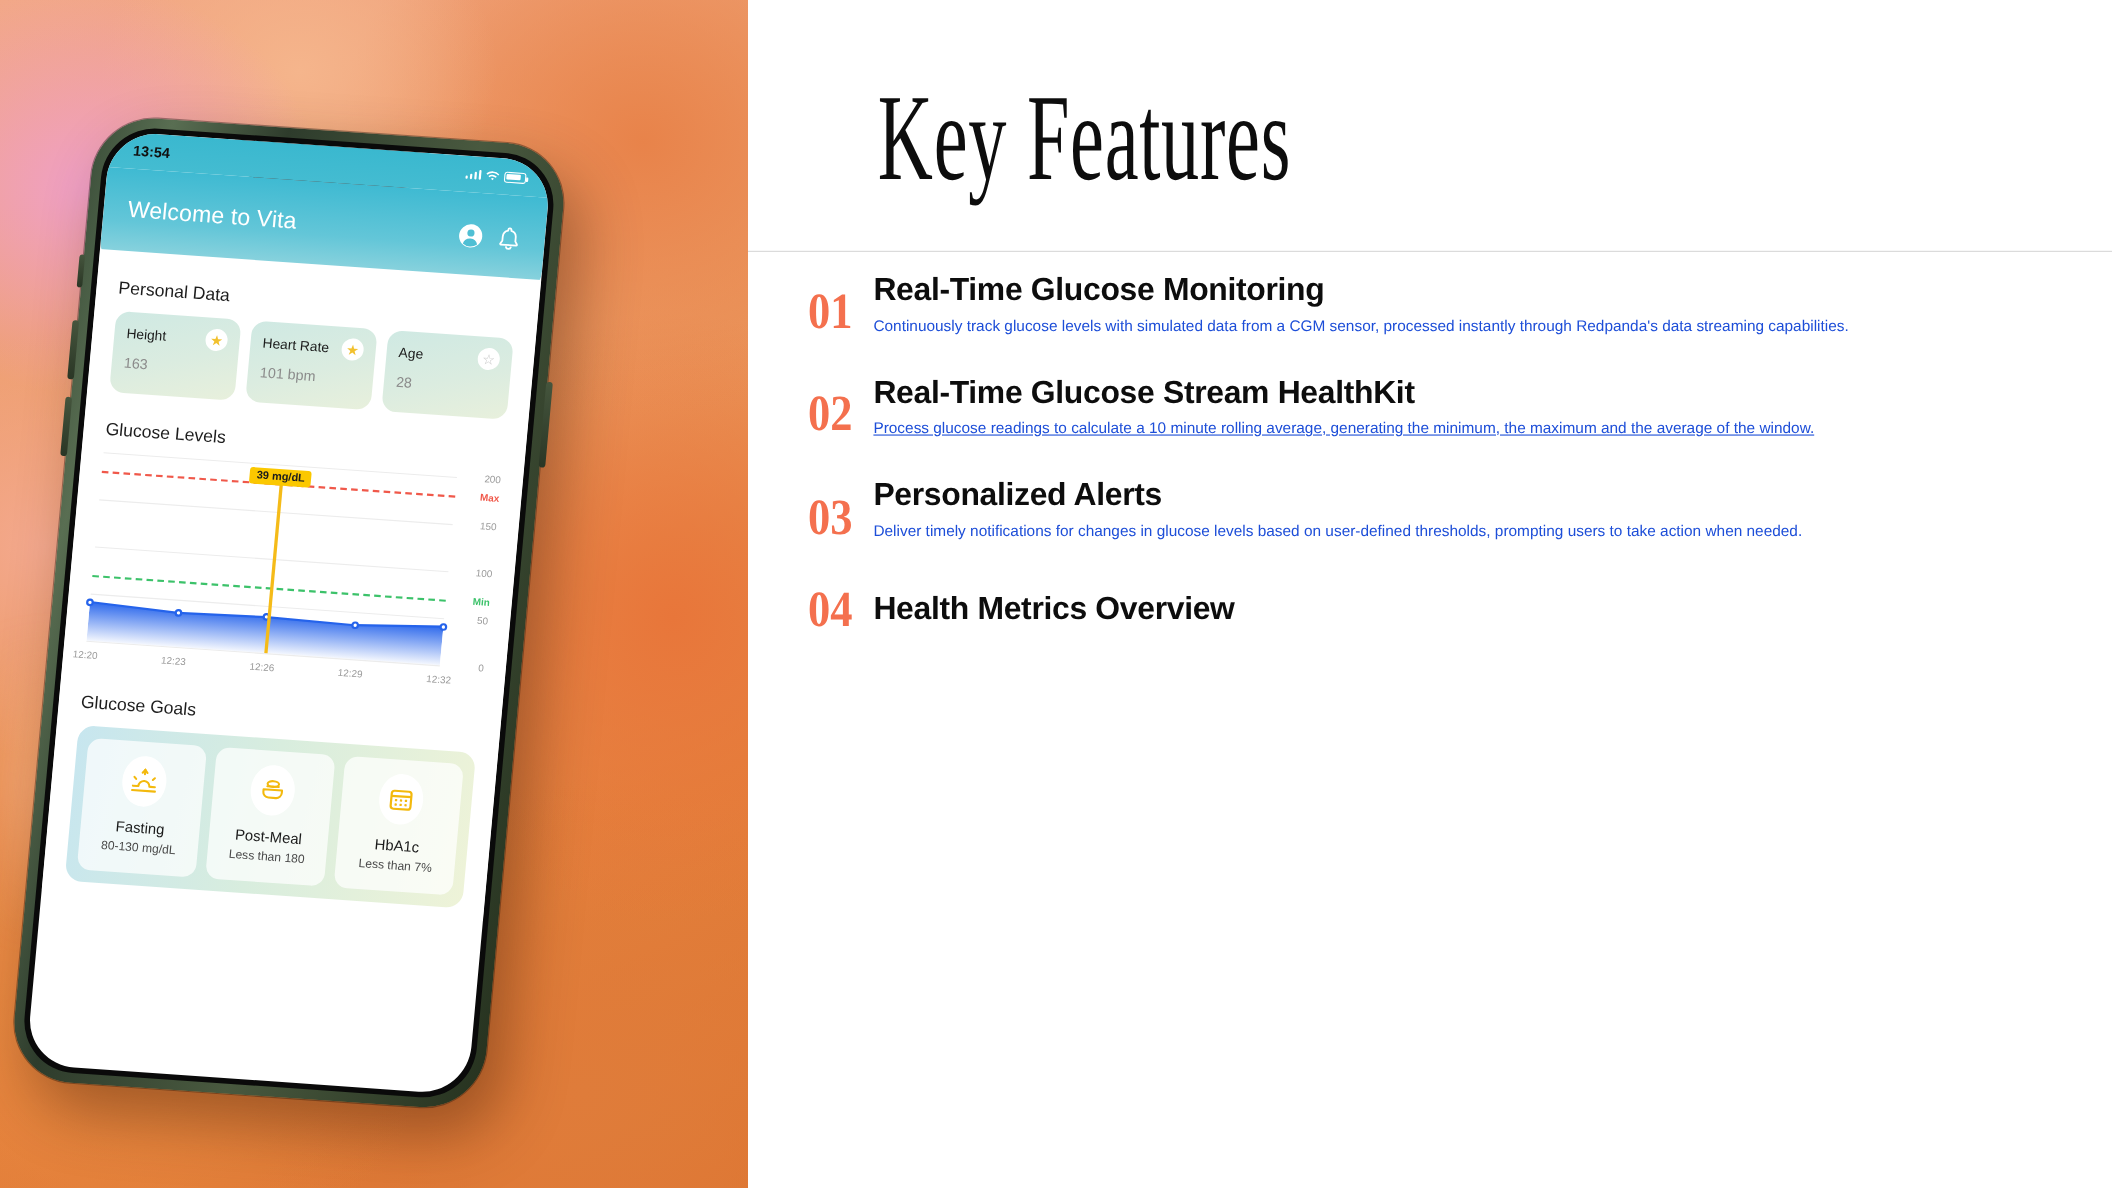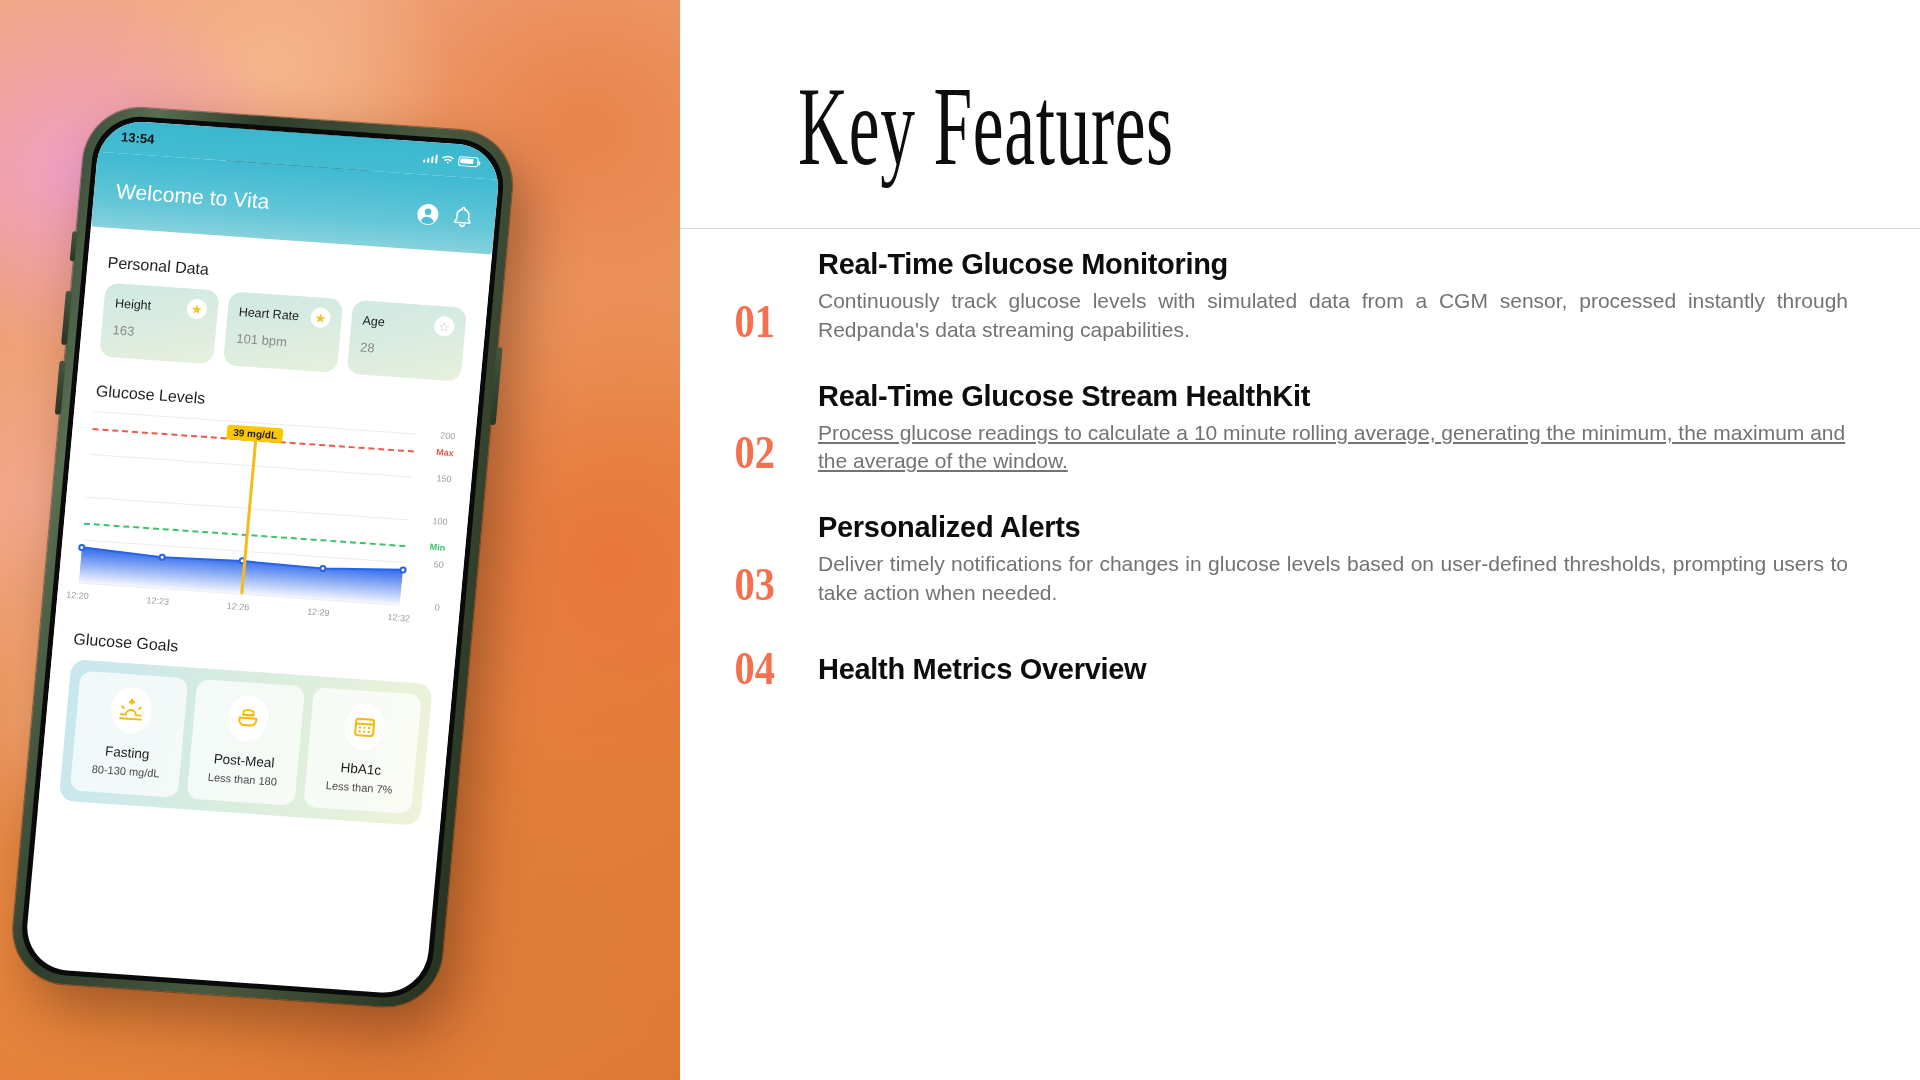--- a/index.html
+++ b/index.html
@@ -176,23 +176,23 @@
   .kf-rule { position:absolute; left:0; right:0; top:228px; height:1px; background:#d7d7d7; }
 
   .features { position:absolute; left:0; right:0; top:248px; }
   .feature { display:flex; align-items:flex-end; margin-bottom:35px; }
   .f-num {
     font-family:"Liberation Serif", serif;
     font-size:46px; font-weight:700; color:#f4704e; line-height:1;
     width:114px; text-align:left; padding-left:62px; flex:0 0 auto;
     transform:scaleX(.88); transform-origin:left center; padding-top:3px;
   }
-  .f-body { flex:1; padding-right:72px;margin-left:24px; }
+  .f-body { flex:1; padding-right:72px; }
   .f-head { font-size:29px; font-weight:700; color:#0d0d0d; letter-spacing:-.3px; margin-bottom:6px; }
-  .f-desc { font-size:21px; line-height:1.37; color:#737373; text-align:justify; }
+  .f-desc { font-size:14px; line-height:1.37; color:#1d4ed8; text-align:justify; }
   .f-desc.nojust { text-align:left;text-decoration:underline; }
 </style>
 </head>
 <body>
 
 <div id="page">
 
   <div id="left-panel">
     <div class="bg-gradient"></div>
     <div class="bg-soft"></div>

